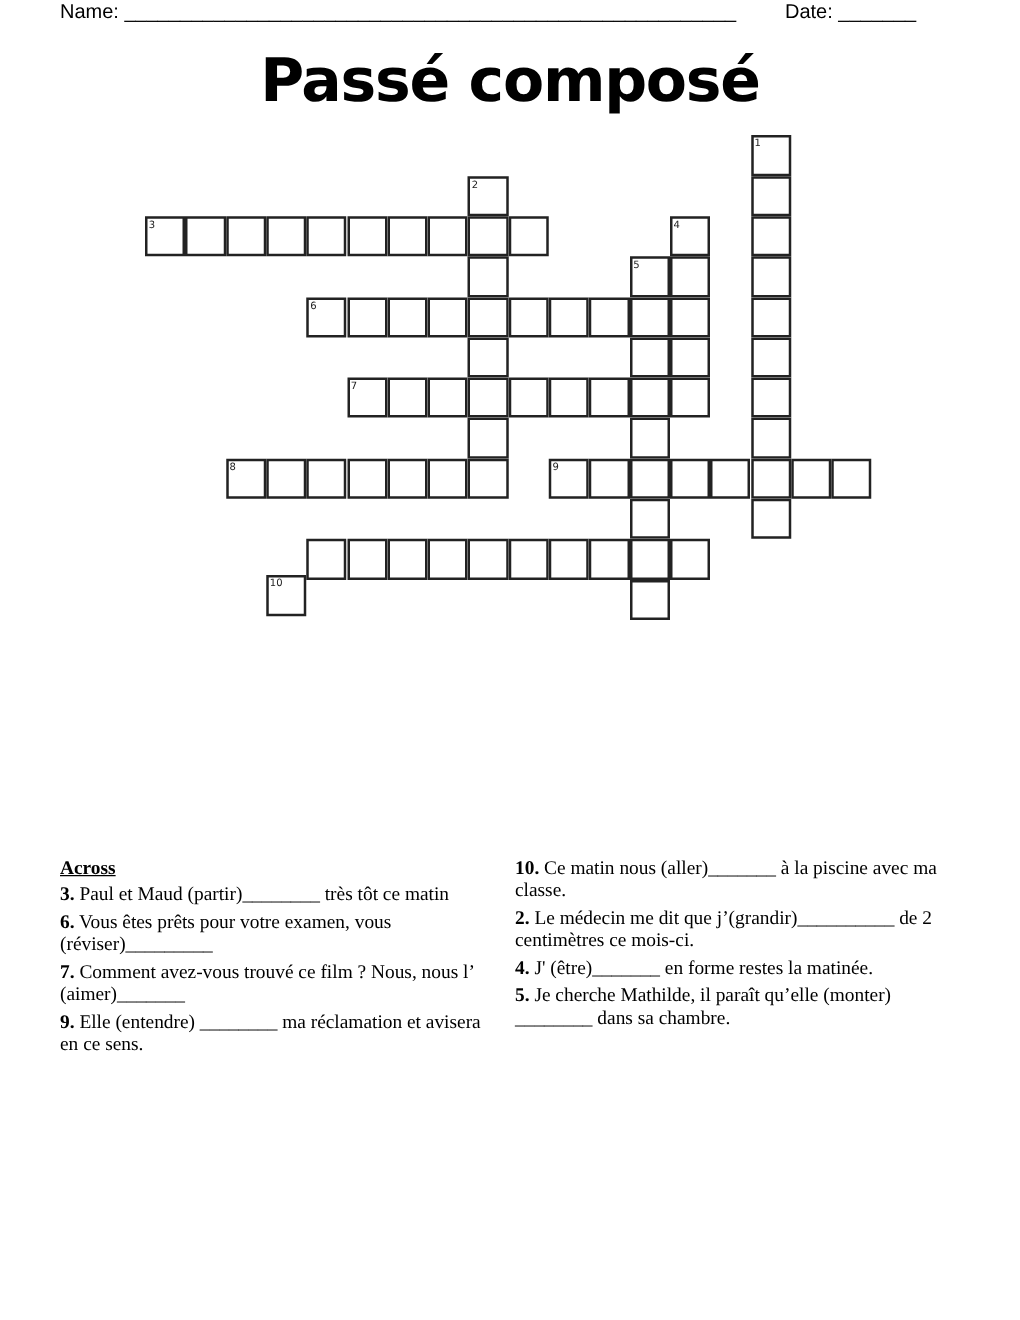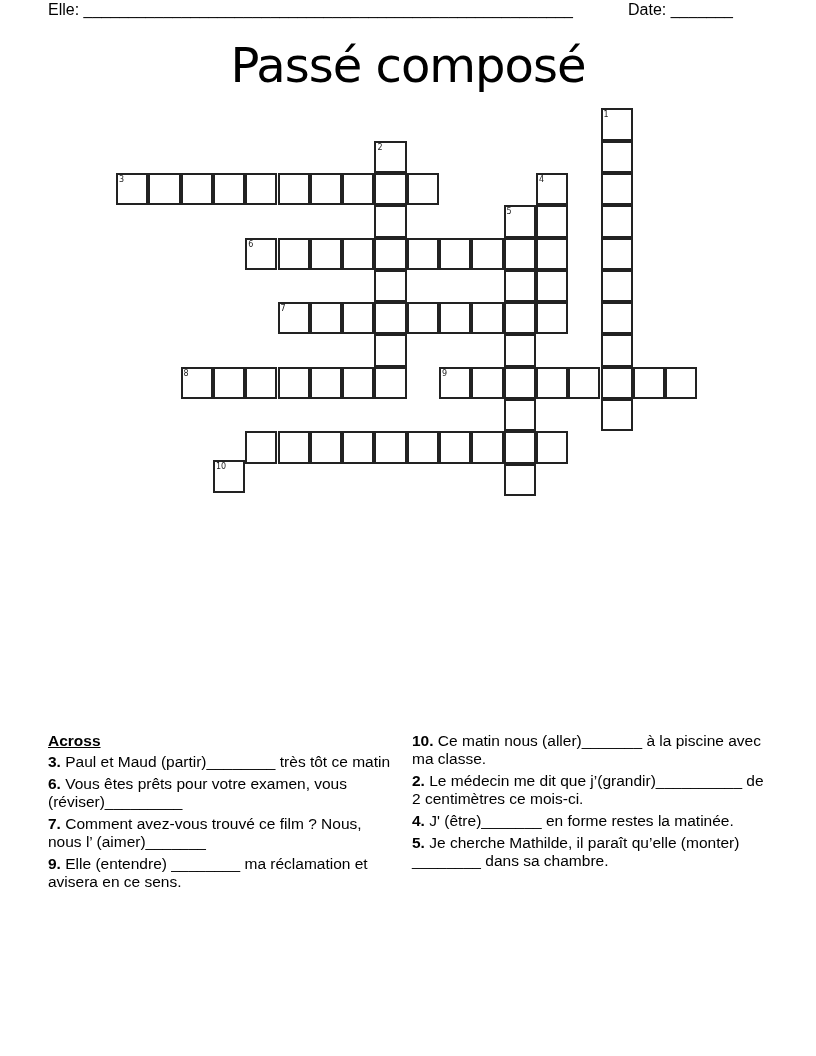--- a/index.html
+++ b/index.html
@@ -1,35 +1,35 @@
 <!DOCTYPE html>
 <html><head>
 <meta charset="utf-8">
 <style>
   html, body { margin: 0; padding: 0; background: #ffffff; }
   body { width: 816px; height: 1056px; position: relative; overflow: hidden; font-family: "DejaVu Sans", sans-serif; color: #000; }
   .header-line { position: absolute; top: 0; left: 48px; font-family: "Liberation Sans", sans-serif; font-size: 16px; line-height: 20px; }
   .header-line .date { position: absolute; left: 580px; top: 0; white-space: nowrap; }
   .header-line .name { white-space: nowrap; }
-  .title { position: absolute; top: 30px; left: 0; width: 816px; text-align: center; font-family: "DejaVu Sans", sans-serif; font-size: 48px; line-height: 70px; font-weight: normal; letter-spacing: -1px; }
+  .title { position: absolute; top: 30px; left: 0; width: 816px; text-align: center; font-family: "DejaVu Sans", sans-serif; font-size: 48px; line-height: 70px; font-weight: bold; letter-spacing: -1px; }
   .grid { position: absolute; left: 117px; top: 109.4px; width: 582px; height: 390px; }
   .cell { position: absolute; width: 32.3px; height: 32.3px; box-sizing: border-box; border: 2px solid #222; background: #fff; margin-left: -1px; margin-top: -1px; }
   .cell .num { position: absolute; top: 0px; left: 1px; font-family: "DejaVu Sans", sans-serif; font-size: 8px; line-height: 9px; color: #222; }
-  .clues { position: absolute; top: 732px; font-family: Liberation Sans, sans-serif; font-size: 15.5px; line-height: 18px; }
+  .clues { position: absolute; top: 686px; font-family: Liberation Serif, serif; font-size: 15.5px; line-height: 18px; }
   .clues.left { left: 48px; width: 345px; }
   .clues.right { left: 412px; width: 360px; }
   .clue { margin-bottom: 4px; }
   .clue b { font-weight: bold; }
   .section-title { font-weight: bold; text-decoration: underline; margin-bottom: 3px; }
 </style>
 </head>
 <body>
 
 <div class="header-line">
-  <span class="name">Elle: _______________________________________________________</span>
+  <span class="name">Name: _______________________________________________________</span>
   <span class="date">Date: _______</span>
 </div>
 
 <div class="title">Passé composé</div>
 
 <div class="grid" id="grid">
     <div class="cell" style="left: 484.5px; top: 0px;">
       <span class="num">1</span>
     </div>
     <div class="cell" style="left: 484.5px; top: 32.3px;"></div>

